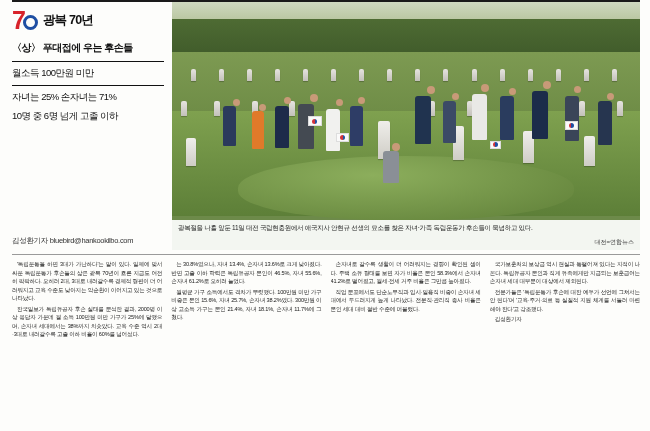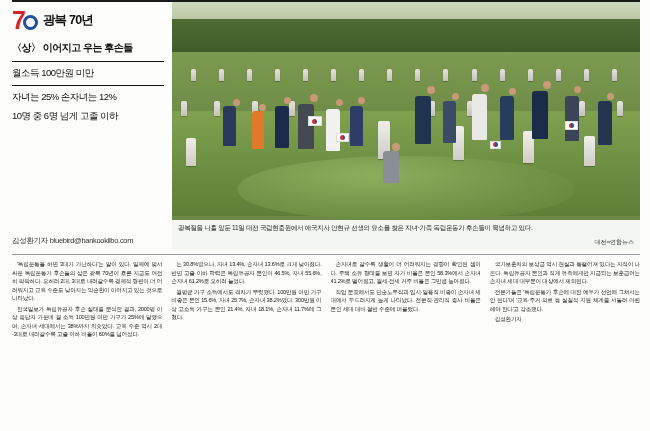--- a/index.html
+++ b/index.html
@@ -232,24 +232,24 @@
   <div class="upper">
 
     <div class="leftpanel">
       <div class="logo-row">
         <div class="logo-70">7<span class="zero-circ"></span></div>
         <div class="logo-text">
           <div>광복 70년</div>
         </div>
       </div>
 
-      <div class="series">〈상〉 이어지고 우는 후손들</div>
+      <div class="series">〈상〉 푸대접에 우는 후손들</div>
 
       <div class="factline">월소득 100만원 미만</div>
-      <div class="factline">자녀는 25%  손자녀는 12%</div>
+      <div class="factline">자녀는 25%  손자녀는 71%</div>
       <div class="factline" style="border-top:none; padding-top:0;">10명 중 6명 넘게 고졸 이하</div>
 
       <div class="byline">김성환기자 bluebird@hankookilbo.com</div>
     </div>
 
     <div class="photo">
       <div class="sky"></div>
       <div class="treeline"></div>
       <div class="lawn-far"></div>
       <div class="lawn-near"></div>

